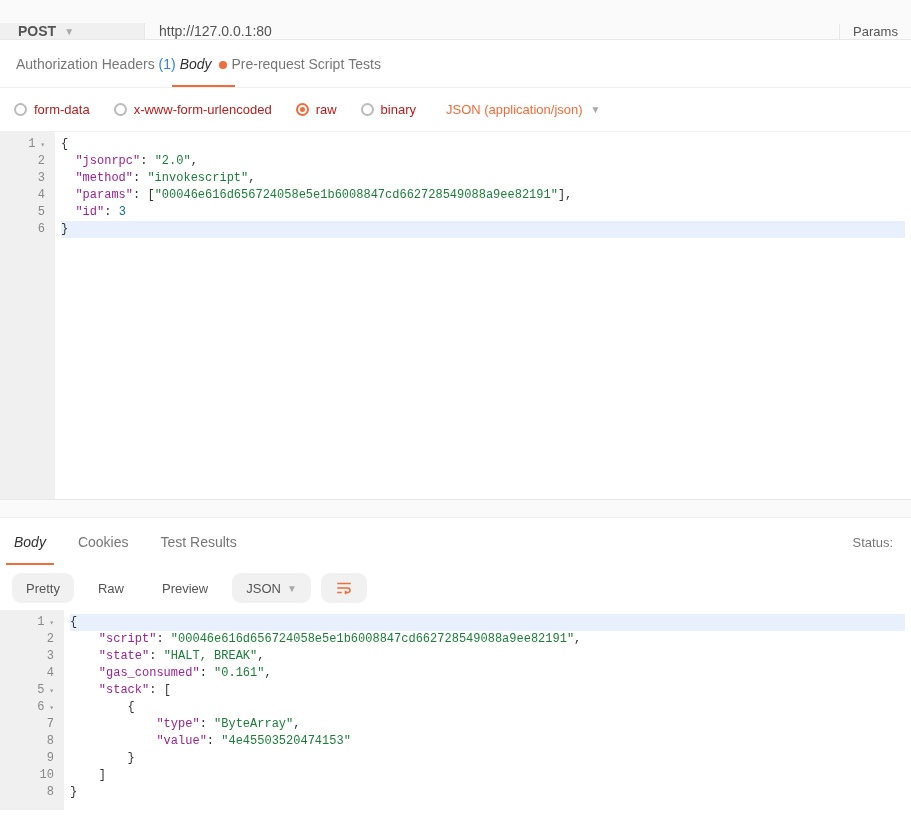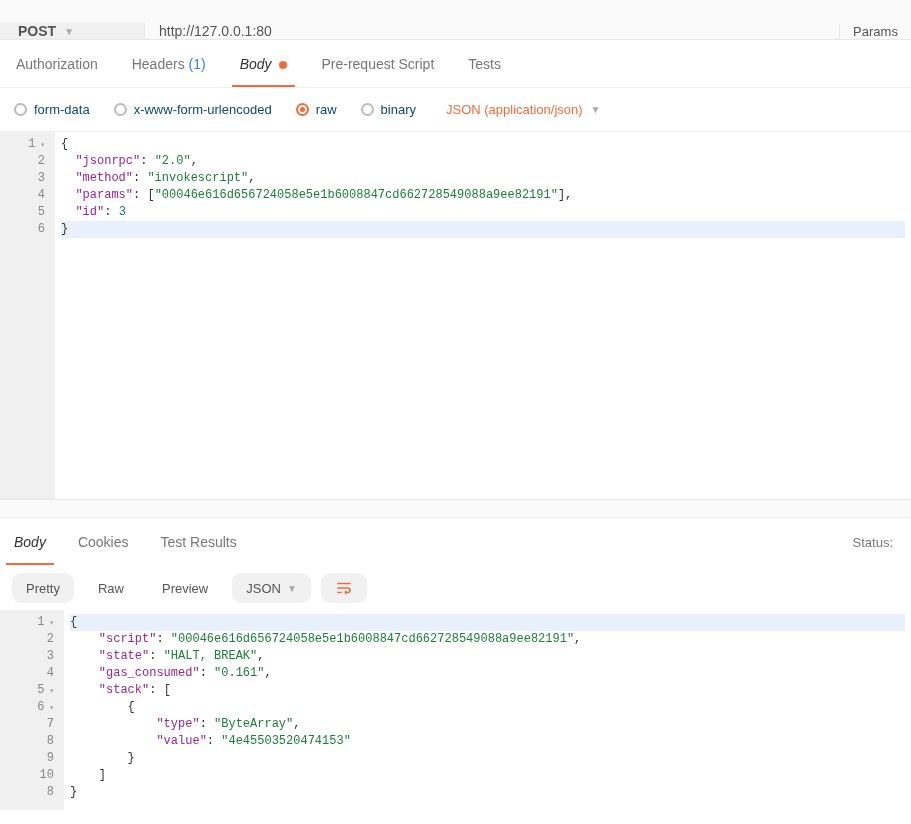--- a/index.html
+++ b/index.html
@@ -4,29 +4,29 @@
 <style>
 * { box-sizing: border-box; margin: 0; padding: 0; }
 body { font-family: -apple-system, BlinkMacSystemFont, "Segoe UI", Helvetica, Arial, sans-serif; font-size: 13px; color: #505050; background: #fff; width: 911px; }
 
 .topbar { display: flex; align-items: flex-end; height: 40px; border-bottom: 1px solid #e8e8e8; background: #fafafa; }
 .method-sel { width: 145px; display: flex; align-items: center; padding: 0 18px; background: #f0f0f0; border-right: 1px solid #e8e8e8; font-weight: 600; color: #555; font-size: 14px; cursor: pointer; }
 .method-sel .chev { margin-left: 8px; color: #aaa; font-size: 10px; }
 .url-field { flex: 1; border: none; outline: none; background: #fafafa; padding: 0 14px; font-size: 14px; color: #555; }
 .params-btn { width: 72px; display: flex; align-items: center; justify-content: center; border-left: 1px solid #e8e8e8; background: #fafafa; color: #555; cursor: pointer; }
 
-.tabs { display: flex; align-items: center; height: 48px; padding: 0 14px; gap: 30px; border-bottom: 1px solid #f0f0f0; }
+.tabs { display: flex; align-items: center; height: 48px; padding: 0 14px; border-bottom: 1px solid #f0f0f0; }
 .tab { color: #777; font-size: 14px; cursor: pointer; padding: 14px 2px; position: relative; }
 .tab.active { color: #333; font-style: italic; }
 .tab.active::after { content: ""; position: absolute; left: -6px; right: -6px; bottom: -1px; height: 2px; background: #f26b3a; }
 .tab .blue { color: #2f80ed; }
 .dot-orange { display: inline-block; width: 8px; height: 8px; border-radius: 50%; background: #f26b3a; vertical-align: middle; margin-left: 4px; }
 
 .bodytype-row { display: flex; align-items: center; height: 44px; padding: 0 14px; gap: 24px; border-bottom: 1px solid #f0f0f0; }
-.radio-opt { display: flex; align-items: center; gap: 7px; cursor: pointer; font-size: 13px; color: #0c4a6e; }
+.radio-opt { display: flex; align-items: center; gap: 7px; cursor: pointer; font-size: 13px; color: #b91c1c; }
 .radio { width: 13px; height: 13px; border-radius: 50%; border: 2px solid #bbb; position: relative; }
 .radio.checked { border-color: #f26b3a; }
 .radio.checked::after { content: ""; position: absolute; inset: 2px; border-radius: 50%; background: #f26b3a; }
 .content-type { color: #f26b3a; font-size: 13px; display: flex; align-items: center; gap: 8px; margin-left: 6px; cursor: pointer; }
 .content-type .chev { color: #aaa; font-size: 10px; }
 
 .editor { display: flex; background: #fff; height: 368px; border-bottom: 1px solid #e8e8e8; font-family: "SFMono-Regular", Consolas, "Liberation Mono", Menlo, monospace; font-size: 12px; }
 .gutter { width: 55px; background: #f0f0f0; text-align: right; color: #888; padding: 4px 10px 4px 0; line-height: 17px; user-select: none; }
 .gutter .ln { height: 17px; }
 .gutter .fold::after { content: " ▾"; font-size: 8px; color: #999; }

